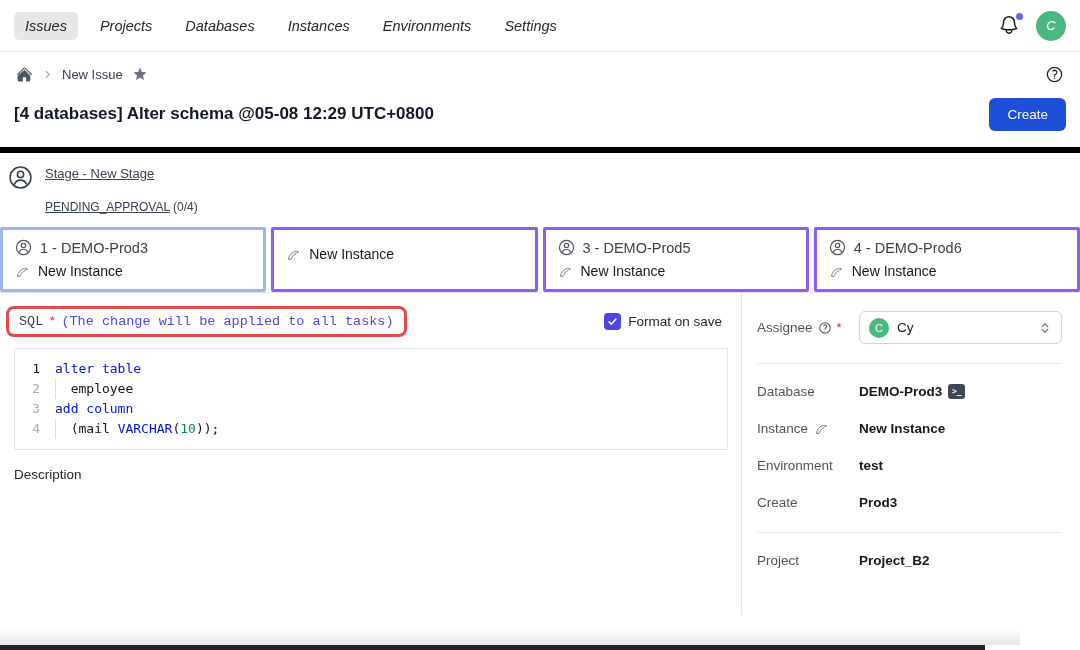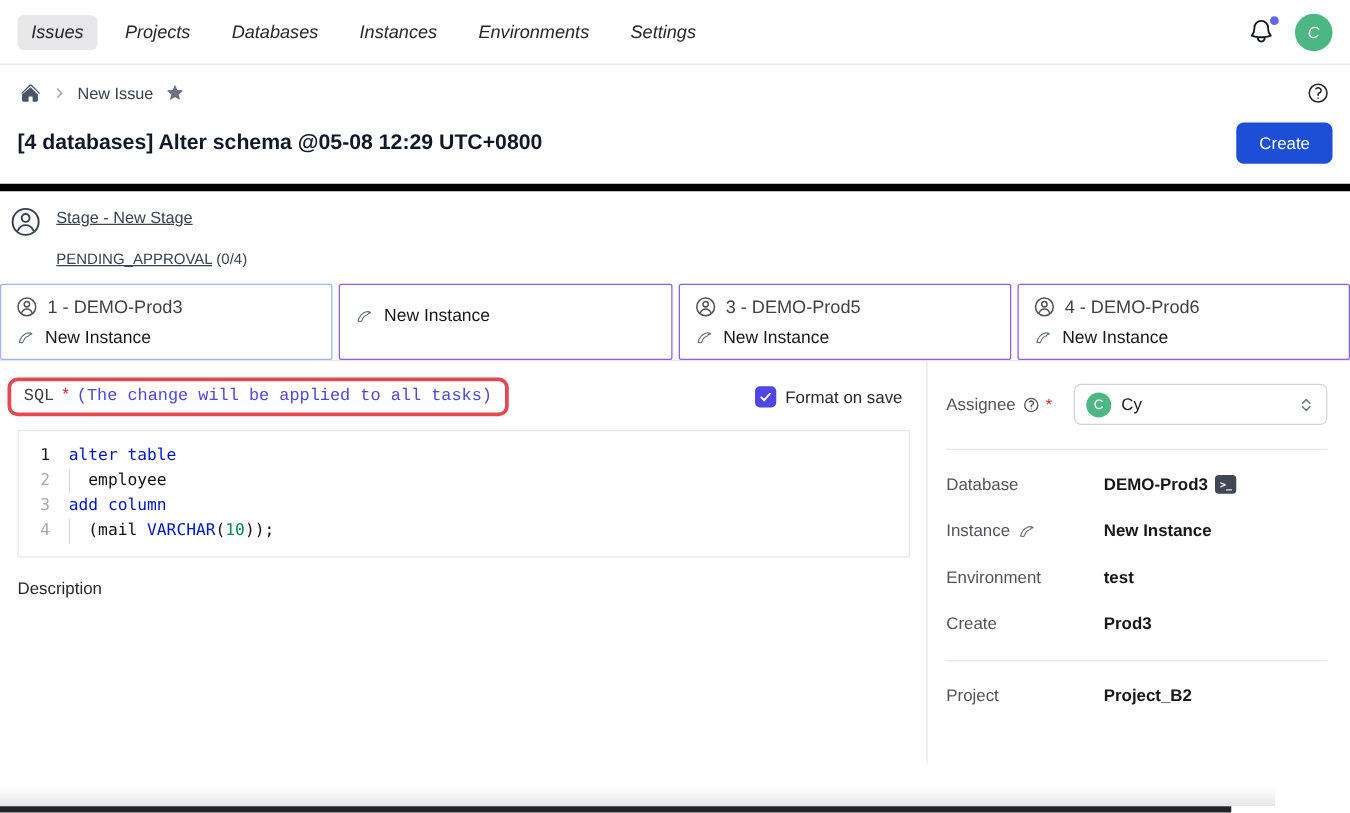--- a/index.html
+++ b/index.html
@@ -35,21 +35,21 @@
 
   
   .stage { display:flex; align-items:flex-start; gap:12px; padding:12px 14px 13px 8px; }
   .stage-texts { display:flex; flex-direction:column; gap:19px; padding-top:1px;justify-content:center; }
   .stage-name { font-size:13px; color:#374151; text-decoration:underline; cursor:pointer; }
   .stage-status-line { font-size:12px; color:#374151; }
   .stage-status { text-decoration:underline; cursor:pointer; }
 
   
   .task-row { display:flex; gap:5px; border-bottom:1px solid #e5e7eb; background:#fcfcfc; }
-  .task-card { flex:1; background:#fff; border:1px solid #8b5cf6; border-radius:2px;
+  .task-card { flex:1; background:#fff; border:3px solid #8b5cf6; border-radius:2px;
     padding:9px 12px 10px 12px; cursor:pointer; }
   .task-card.selected { border-color:#9db7ee; }
   .task-line1 { display:flex; align-items:center; gap:8px; font-size:14.5px; color:#3f3f46; }
   .task-line2 { display:flex; align-items:center; gap:8px; font-size:14px; font-weight:500;
     color:#18181b; margin-top:7px; }
 
   
   .main { display:flex; }
   .left-col { flex:1; min-height:322px; border-right:1px solid #e5e7eb;
     padding:13px 13px 0 14px; }
@@ -90,21 +90,21 @@
   .assignee-label-grp { display:flex; align-items:center; gap:5px; }
   .side-label { font-size:13.5px; color:#52525b; }
   .req-star { color:#dc2626; font-size:13px; }
   .select { width:203px; height:33px; border:1px solid #d4d4d8; border-radius:6px;
     display:flex; align-items:center; padding:0 9px; gap:8px; cursor:pointer;
     background:#fff; }
   .select-avatar { width:20px; height:20px; border-radius:50%; background:#4cb782;
     color:#fff; font-size:11px; display:flex; align-items:center; justify-content:center; }
   .select-value { font-size:13.5px; color:#18181b; flex:1; }
   .side-divider { border:none; border-top:1px solid #e5e7eb; margin:19px 0 20px 0; }
-  .field-row { display:flex; align-items:center; margin-bottom:22px;gap:24px; }
+  .field-row { display:flex; align-items:center; margin-bottom:22px; }
   .field-label { width:102px; flex:none; font-size:13.5px; color:#52525b;
     display:flex; align-items:center; gap:6px; }
   .field-value { font-size:13.5px; font-weight:600; color:#18181b;
     display:flex; align-items:center; gap:6px; }
   .terminal-chip { width:17px; height:15px; background:#3f4754; border-radius:3px;
     color:#fff; font-family:"DejaVu Sans Mono", monospace; font-size:8px;
     display:flex; align-items:center; justify-content:center; cursor:pointer; }
 
   
   .bottom-shadow { position:fixed; left:0; right:60px; bottom:5px; height:16px;

